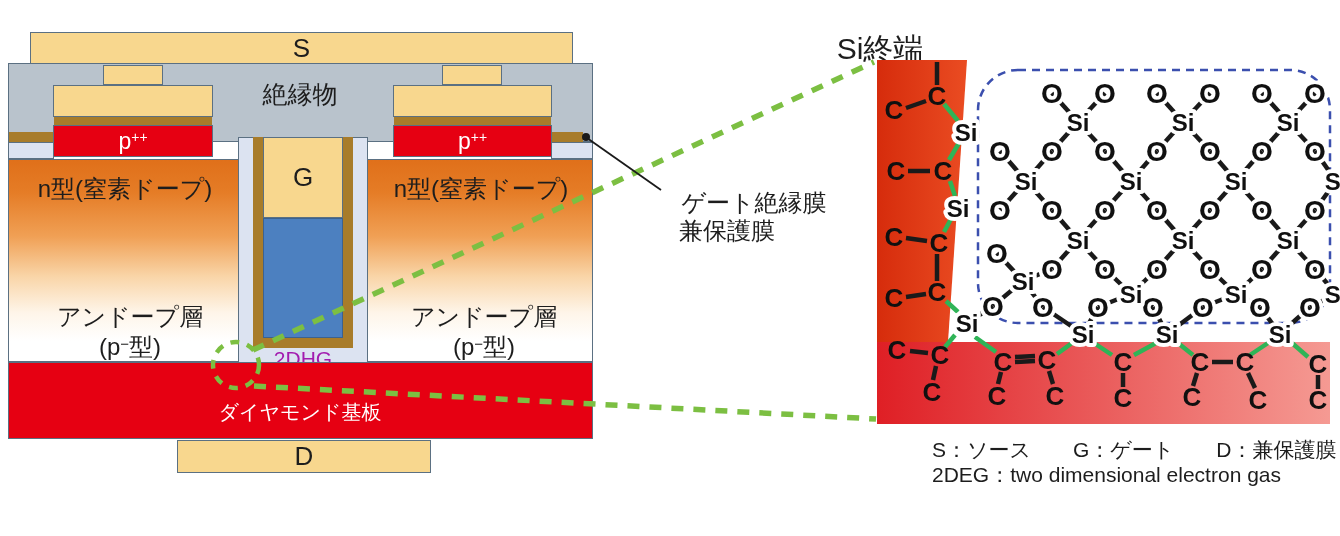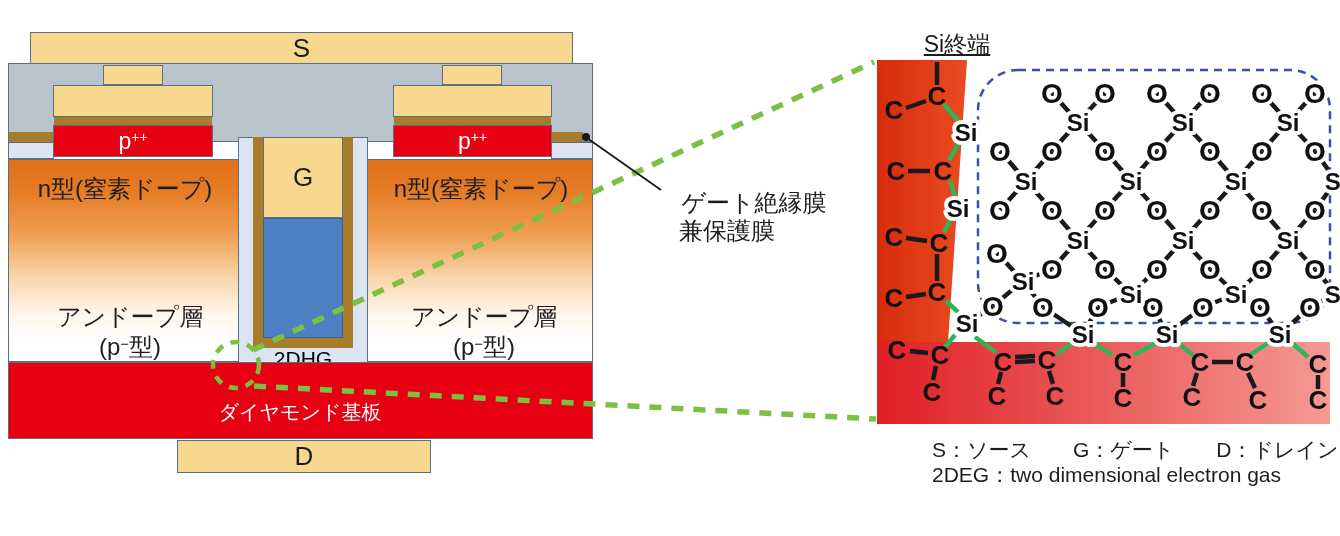--- a/index.html
+++ b/index.html
@@ -23,20 +23,21 @@
 </head>
 <body>
 
 <div id="canvas">
 
   <div class="abs tan bordered cc" style="left:30px;top:32px;width:543px;height:32px;">
     <span class="lbl" style="font-size:26px;">S</span>
   </div>
 
   <div class="abs gray bordered" style="left:8px;top:63px;width:585px;height:79px;"></div>
+  <div class="abs lbl" style="left:195px;top:78px;width:210px;font-size:25px;text-align:center;">絶縁物</div>
 
   <div class="abs tan bordered" style="left:103px;top:65px;width:60px;height:20px;"></div>
   <div class="abs tan bordered" style="left:442px;top:65px;width:60px;height:20px;"></div>
 
   <div class="abs brown" style="left:9px;top:132px;width:44px;height:10px;"></div>
   <div class="abs brown" style="left:552px;top:132px;width:31px;height:10px;"></div>
   <div class="abs lav bordered" style="left:8px;top:142px;width:46px;height:17px;"></div>
   <div class="abs lav bordered" style="left:551px;top:142px;width:42px;height:17px;"></div>
 
   <div class="abs tan bordered" style="left:53px;top:85px;width:160px;height:32px;"></div>
@@ -63,35 +64,35 @@
     <div>アンドープ層</div>
     <div><span>(p</span><span class="sup2">−</span><span>型)</span></div>
   </div>
 
   <div class="abs lav bordered" style="left:238px;top:137px;width:130px;height:231px;"></div>
   <div class="abs brown" style="left:253px;top:137px;width:100px;height:211px;"></div>
   <div class="abs tan bordered cc" style="left:263px;top:137px;width:80px;height:81px;">
     <span class="lbl" style="font-size:26px;">G</span>
   </div>
   <div class="abs bluegate" style="left:263px;top:218px;width:80px;height:120px;border:1.2px solid #3c628f;"></div>
-  <div class="abs lbl" style="left:258px;top:347px;width:90px;font-size:21px;color:#000000;">2DHG</div>
+  <div class="abs lbl" style="left:258px;top:347px;width:90px;font-size:21px;color:#a21caf;">2DHG</div>
 
   <div class="abs red bordered" style="left:8px;top:362px;width:585px;height:77px;"></div>
   <div class="abs lbl whitetext" style="left:100px;top:399px;width:400px;font-size:20px;">ダイヤモンド基板</div>
 
   <div class="abs tan bordered cc" style="left:177px;top:440px;width:254px;height:33px;">
     <span class="lbl" style="font-size:26px;">D</span>
   </div>
 
   <div class="abs lbl" style="left:637px;top:215px;width:180px;font-size:24px;">兼保護膜</div>
   <div class="abs lbl" style="left:654px;top:187px;width:200px;font-size:24px;">ゲート絶縁膜</div>
 
-  <div class="abs lbl" style="left:907px;top:29px;width:100px;font-size:23px;text-decoration:underline;">Si終端</div>
-
-  <div class="abs lbl" style="left:932px;top:436px;font-size:21px;text-align:left;">S：ソース　　G：ゲート　　D：ドレイン</div>
+  <div class="abs lbl" style="left:830px;top:29px;width:100px;font-size:30px;">Si終端</div>
+
+  <div class="abs lbl" style="left:932px;top:436px;font-size:21px;text-align:left;">S：ソース　　G：ゲート　　D：兼保護膜</div>
   <div class="abs lbl" style="left:932px;top:461px;font-size:21px;text-align:right;">2DEG：two dimensional electron gas</div>
 
   <svg id="overlay" width="1340" height="536" viewBox="0 0 1340 536">
     <defs>
       <linearGradient id="gradV" x1="0" y1="0" x2="1" y2="0">
         <stop offset="0" stop-color="#d62c0c"></stop>
         <stop offset="1" stop-color="#ea4c22"></stop>
       </linearGradient>
       <linearGradient id="gradH" x1="0" y1="0" x2="1" y2="0">
         <stop offset="0" stop-color="#df1f25"></stop>

